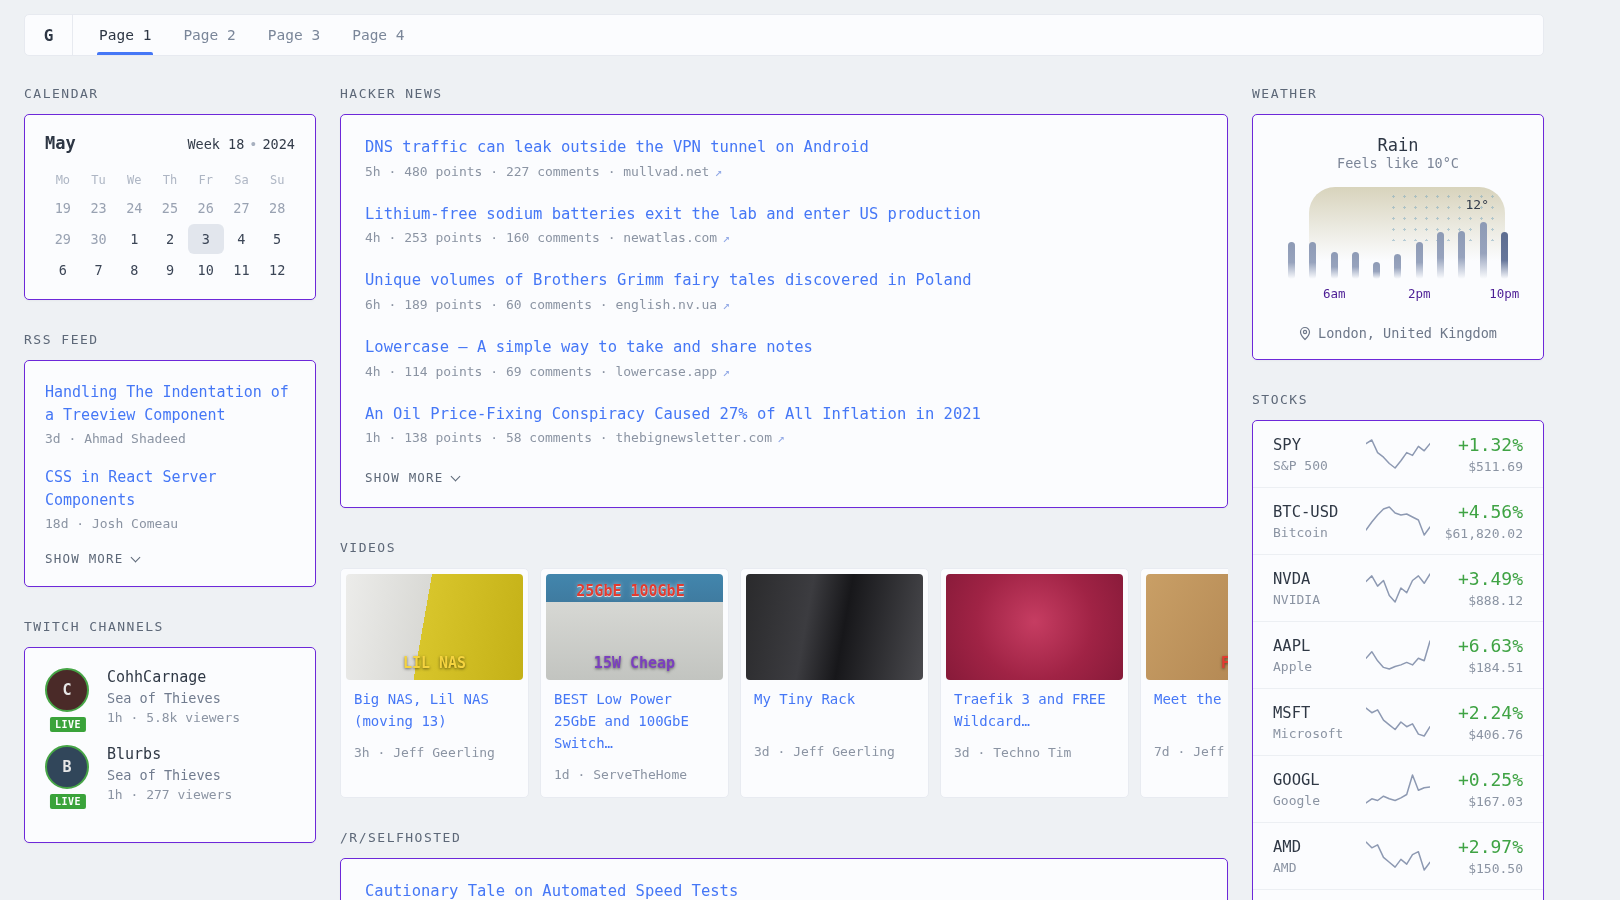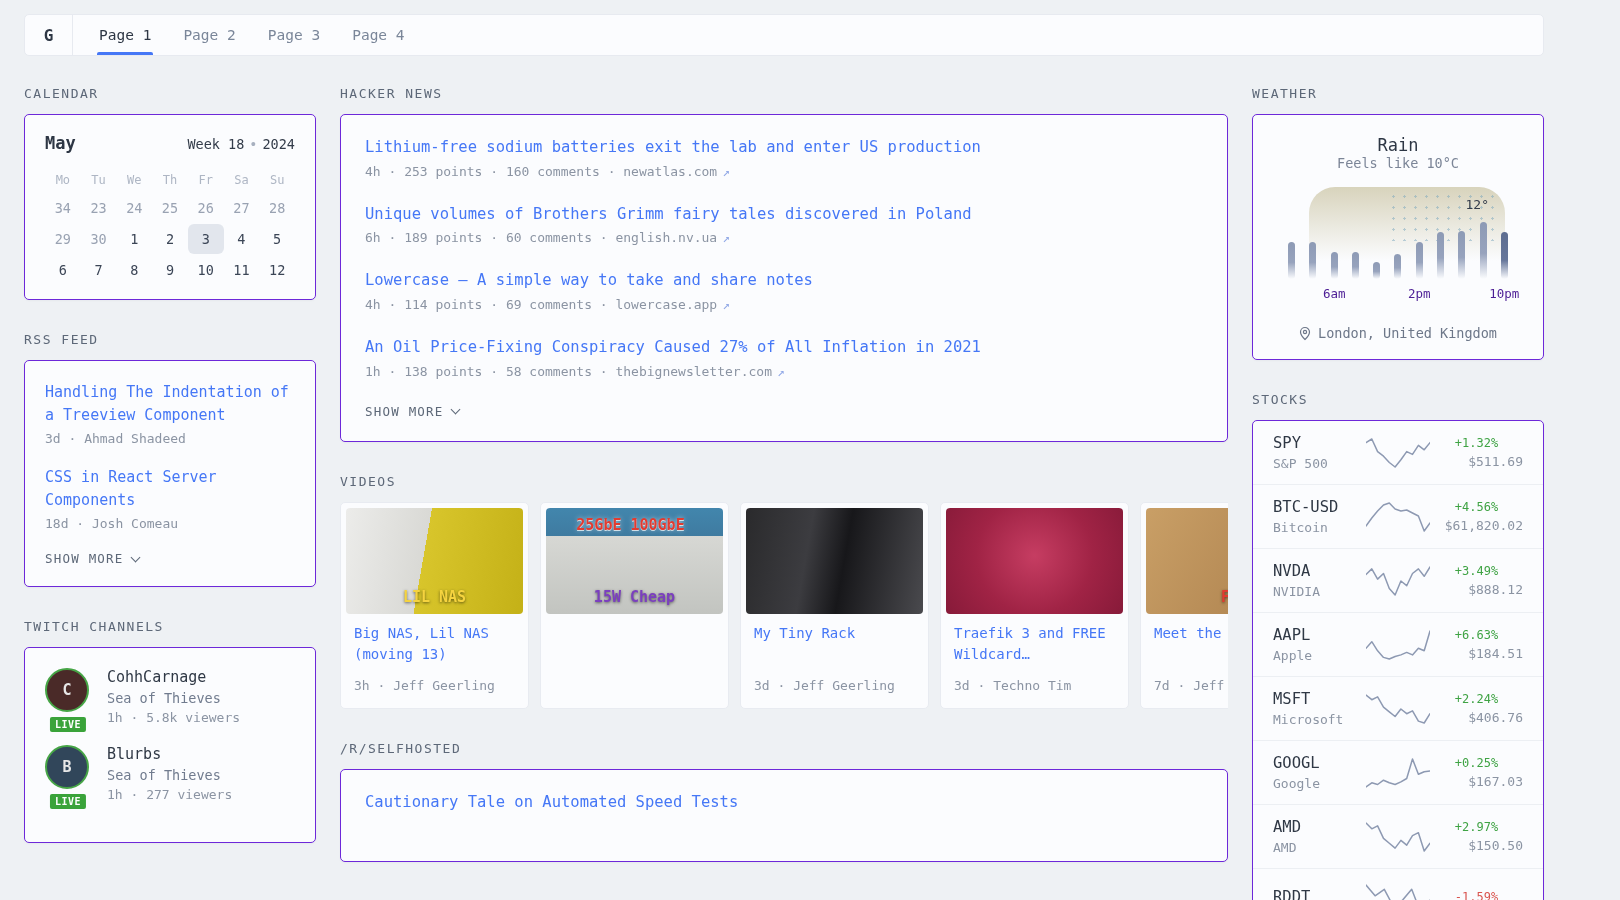--- a/index.html
+++ b/index.html
@@ -153,21 +153,21 @@
   }
 
   
   .stock-row { display:flex; align-items:center; padding:13px 20px; border-top:1px solid #eceff3; cursor:pointer; }
   .stock-row:first-of-type { border-top:none; }
   .s-left { flex:1; min-width:0; }
   .s-sym { font-size:15.5px; color:#2f3845; }
   .s-name { font-size:13px; color:#8b94a3; margin-top:4px; }
   .s-spark { flex:none; width:64px; height:34px; }
   .s-right { flex:1; text-align:right; }
-  .s-change { font-size:12px; color:#3fa344;text-align:center; }
+  .s-change { font-size:18px; color:#3fa344; }
   .s-change.neg { color:#d9544f; }
   .s-price { font-size:13px; color:#8b94a3; margin-top:4px; }
 </style>
 </head>
 <body>
 
 <div class="wrap">
 
   <header class="nav">
     <div class="logo">G</div>
@@ -217,21 +217,21 @@
 
               <div class="cal-dh">Fr</div>
 
               <div class="cal-dh">Sa</div>
 
               <div class="cal-dh">Su</div>
 
           </div>
           <div class="cal-grid">
 
-              <div class="cal-day muted">34</div>
+              <div class="cal-day muted">19</div>
 
               <div class="cal-day muted">23</div>
 
               <div class="cal-day muted">24</div>
 
               <div class="cal-day muted">25</div>
 
               <div class="cal-day muted">26</div>
 
               <div class="cal-day muted">27</div>
@@ -324,20 +324,26 @@
       </div>
 
     </div>
 
     <div class="col-main">
 
       <div class="section">
         <div class="section-title">HACKER NEWS</div>
         <div class="card posts">
 
+            <div class="post">
+              <div class="post-title link">DNS traffic can leak outside the VPN tunnel on Android</div>
+              <div class="meta">
+                <span>5h · 480 points · 227 comments · mullvad.net</span><span class="ext-icon">↗</span>
+              </div>
+            </div>
 
             <div class="post">
               <div class="post-title link">Lithium-free sodium batteries exit the lab and enter US production</div>
               <div class="meta">
                 <span>4h · 253 points · 160 comments · newatlas.com</span><span class="ext-icon">↗</span>
               </div>
             </div>
 
             <div class="post">
               <div class="post-title link">Unique volumes of Brothers Grimm fairy tales discovered in Poland</div>
@@ -379,20 +385,24 @@
               <div class="video-body">
                 <span class="video-title link">Big NAS, Lil NAS (moving 13)</span>
                 <div class="video-meta">3h · Jeff Geerling</div>
               </div>
             </div>
 
             <div class="video-card">
               <div class="video-thumb" style="background: linear-gradient(rgb(66, 134, 173) 0%, rgb(63, 123, 160) 26%, rgb(215, 216, 212) 26%, rgb(194, 196, 192) 100%);">
                 <div class="thumb-text2" style="color: rgb(226, 59, 48);">25GbE 100GbE</div>
                 <div class="thumb-text" style="color: rgb(123, 63, 191);">15W Cheap</div>
+              </div>
+              <div class="video-body">
+                <span class="video-title link">BEST Low Power 25GbE and 100GbE Switch…</span>
+                <div class="video-meta">1d · ServeTheHome</div>
               </div>
             </div>
 
             <div class="video-card">
               <div class="video-thumb" style="background: linear-gradient(100deg, rgb(42, 42, 44) 0%, rgb(60, 60, 64) 35%, rgb(23, 23, 26) 55%, rgb(74, 74, 78) 100%);">
                 
                 
               </div>
               <div class="video-body">
                 <span class="video-title link">My Tiny Rack</span>

